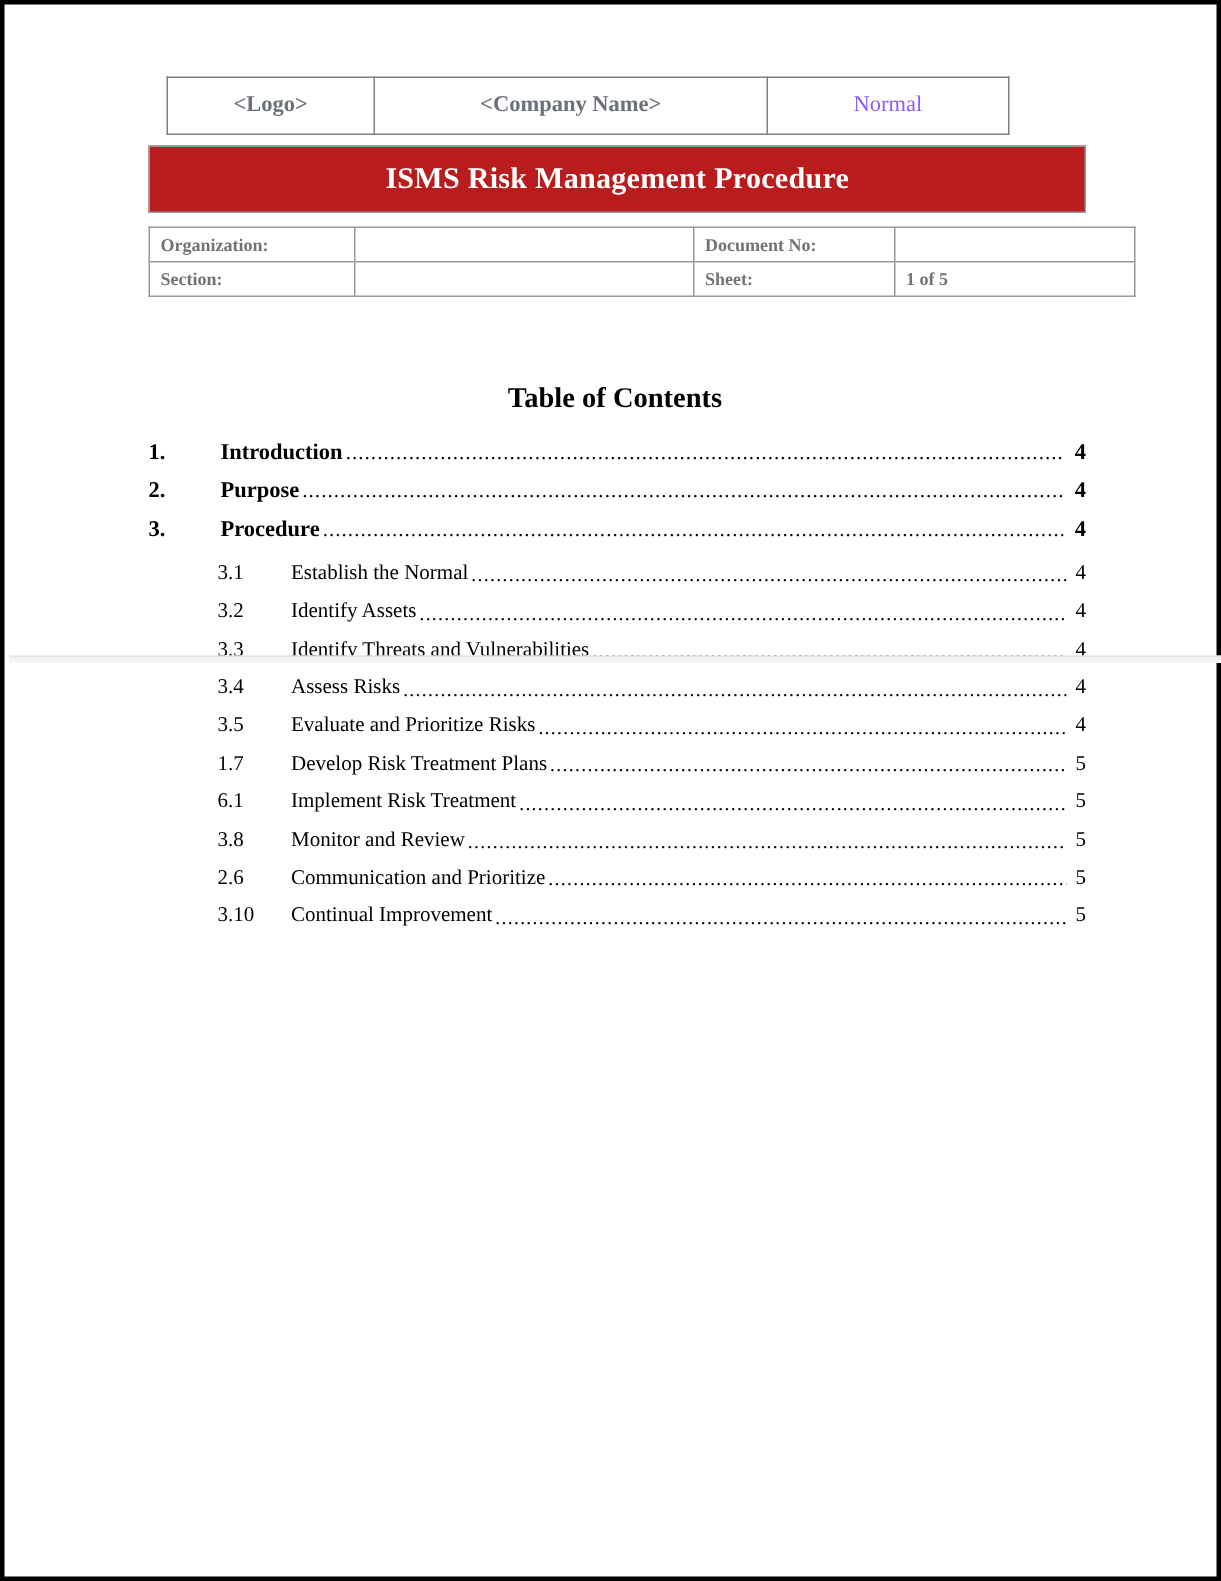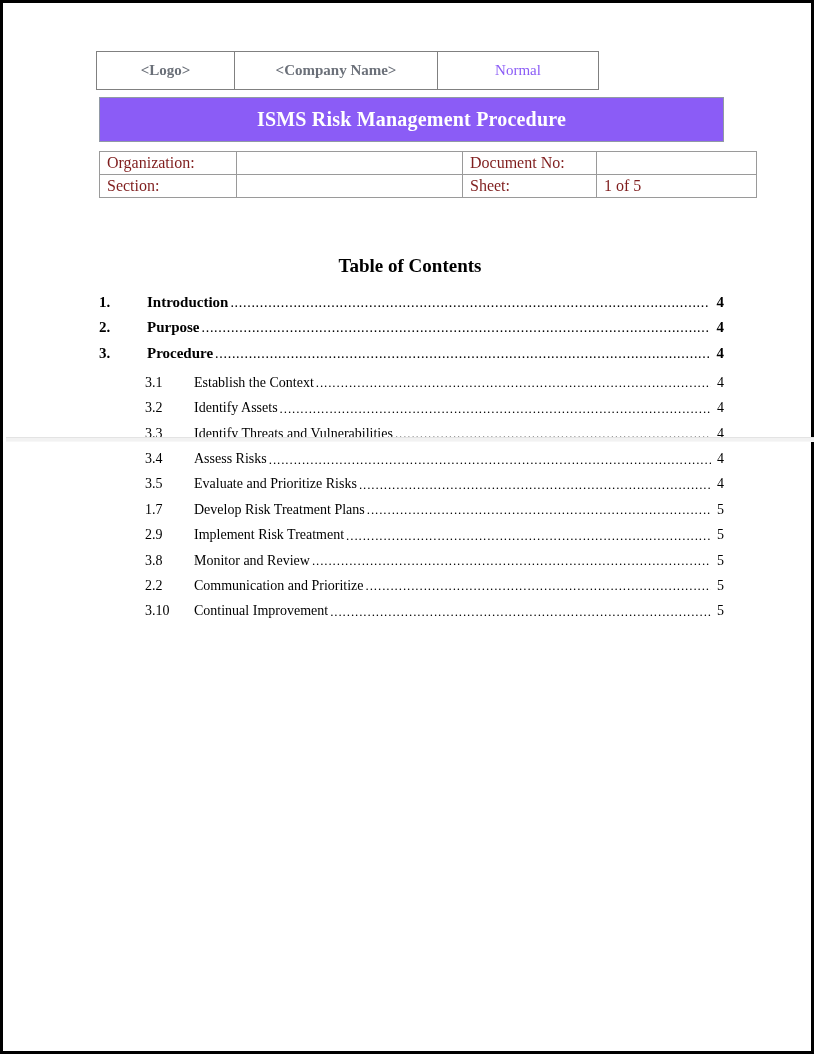--- a/index.html
+++ b/index.html
@@ -43,23 +43,23 @@
   }
 
   
   .doc-table {
     position: absolute;
     border-collapse: collapse;
     table-layout: fixed;
   }
 
   #header-table {
-    left: 93px;
+    left: 108px;
     top: 48px;
-    width: 503px;
+    width: 562px;
   }
   #header-table td {
     border: 1px solid #808080;
     height: 37px;
     text-align: center;
     vertical-align: middle;
     font-size: 15px;
     color: #808080;
     padding: 0 4px;
   }
@@ -73,21 +73,21 @@
   }
 
   
   #title-bar {
     position: absolute;
     left: 96px;
     top: 94px;
     width: 625px;
     height: 45px;
     box-sizing: border-box;
-    background: #8b5cf6;
+    background: #b91c1c;
     border: 1px solid #9199a5;
     display: flex;
     align-items: center;
     justify-content: center;
   }
   #title-bar .title-text {
     color: #ffffff;
     font-weight: bold;
     font-size: 20px;
     letter-spacing: 0.2px;
@@ -95,23 +95,23 @@
 
   
   #meta-table {
     left: 96px;
     top: 148px;
     width: 625px;
   }
   #meta-table td {
     border: 1px solid #9a9a9a;
     height: 22px;
-    font-size: 16px;
-    font-weight: normal;
-    color: #7f1d1d;
+    font-size: 12px;
+    font-weight: bold;
+    color: #737373;
     padding: 0 0 0 7px;
     vertical-align: middle;
   }
   .col-label  { width: 129px; }
   .col-value  { width: 218px; }
   .col-label2 { width: 126px; }
   .col-value2 { width: 152px; }
 
   
   #toc-heading {
@@ -247,21 +247,21 @@
         <span class="toc-page">4</span>
       </div>
       <div class="toc-row level1">
         <span class="toc-num">3.</span>
         <span class="toc-title">Procedure</span>
         <span class="toc-leader">................................................................................................................................................................................................................................................................................................................................................................................................................</span>
         <span class="toc-page">4</span>
       </div>
       <div class="toc-row level2">
         <span class="toc-num">3.1</span>
-        <span class="toc-title">Establish the Context</span>
+        <span class="toc-title">Establish the Normal</span>
         <span class="toc-leader">................................................................................................................................................................................................................................................................................................................................................................................................................</span>
         <span class="toc-page">4</span>
       </div>
       <div class="toc-row level2">
         <span class="toc-num">3.2</span>
         <span class="toc-title">Identify Assets</span>
         <span class="toc-leader">................................................................................................................................................................................................................................................................................................................................................................................................................</span>
         <span class="toc-page">4</span>
       </div>
       <div class="toc-row level2">
@@ -282,33 +282,33 @@
         <span class="toc-leader">................................................................................................................................................................................................................................................................................................................................................................................................................</span>
         <span class="toc-page">4</span>
       </div>
       <div class="toc-row level2">
         <span class="toc-num">1.7</span>
         <span class="toc-title">Develop Risk Treatment Plans</span>
         <span class="toc-leader">................................................................................................................................................................................................................................................................................................................................................................................................................</span>
         <span class="toc-page">5</span>
       </div>
       <div class="toc-row level2">
-        <span class="toc-num">2.9</span>
+        <span class="toc-num">6.1</span>
         <span class="toc-title">Implement Risk Treatment</span>
         <span class="toc-leader">................................................................................................................................................................................................................................................................................................................................................................................................................</span>
         <span class="toc-page">5</span>
       </div>
       <div class="toc-row level2">
         <span class="toc-num">3.8</span>
         <span class="toc-title">Monitor and Review</span>
         <span class="toc-leader">................................................................................................................................................................................................................................................................................................................................................................................................................</span>
         <span class="toc-page">5</span>
       </div>
       <div class="toc-row level2">
-        <span class="toc-num">2.2</span>
+        <span class="toc-num">2.6</span>
         <span class="toc-title">Communication and Prioritize</span>
         <span class="toc-leader">................................................................................................................................................................................................................................................................................................................................................................................................................</span>
         <span class="toc-page">5</span>
       </div>
       <div class="toc-row level2">
         <span class="toc-num">3.10</span>
         <span class="toc-title">Continual Improvement</span>
         <span class="toc-leader">................................................................................................................................................................................................................................................................................................................................................................................................................</span>
         <span class="toc-page">5</span>
       </div>

